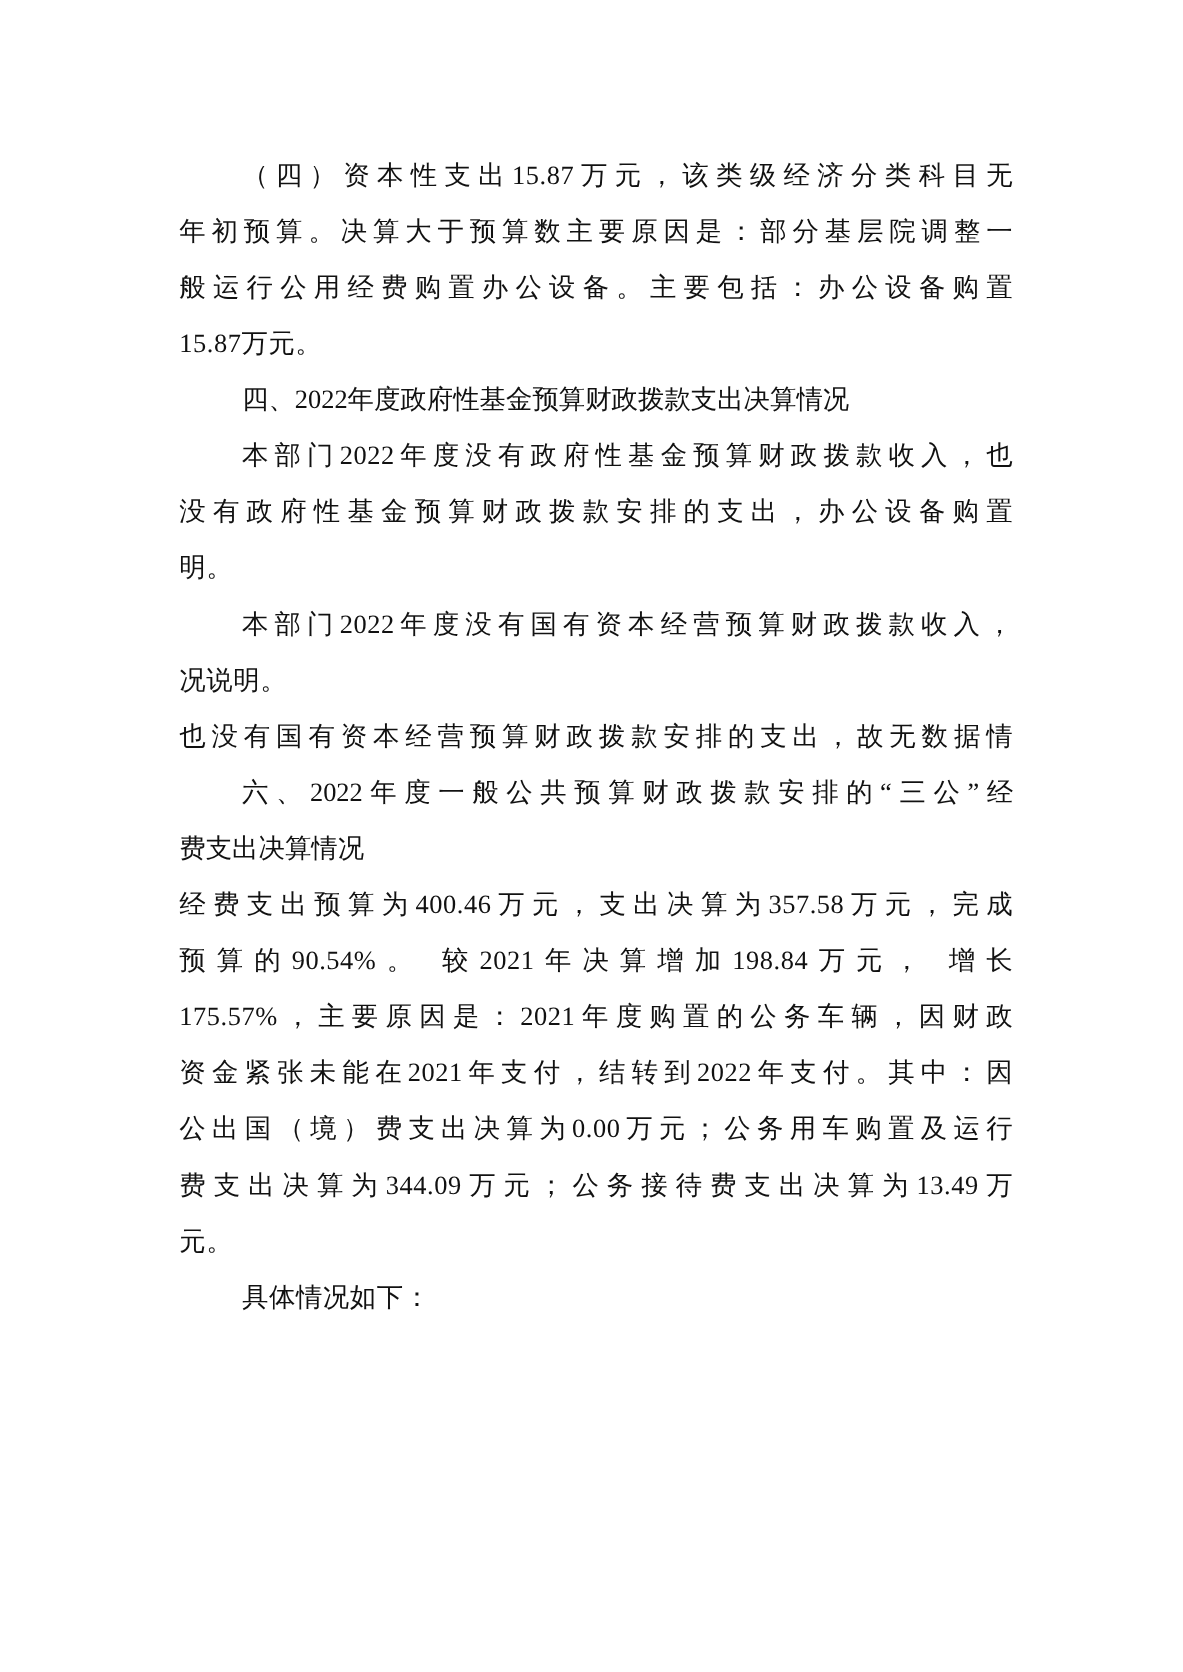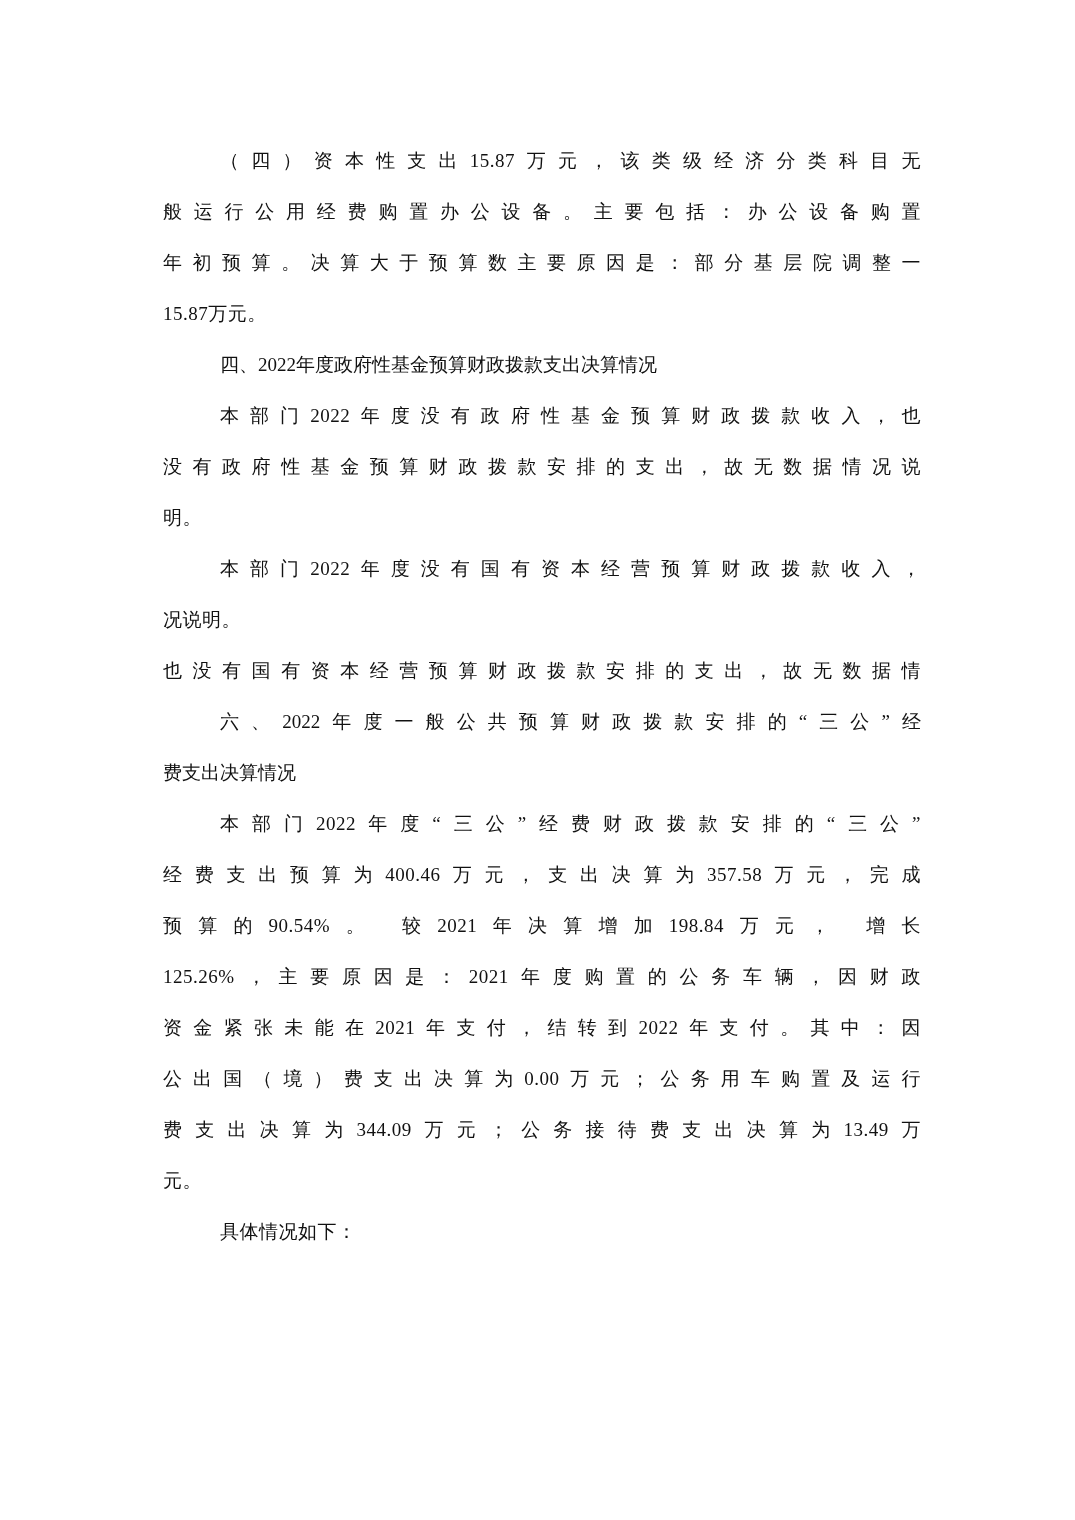--- a/index.html
+++ b/index.html
@@ -15,21 +15,21 @@
     overflow: hidden;
     font-family: "Liberation Serif", "DejaVu Serif", serif;
   }
   .text-block {
     position: absolute;
     top: 135px;
     left: 163px;
     right: 154px;
   }
   .line {
-    font-size: 19px;
+    font-size: 24px;
     line-height: 51px;
     height: 51px;
     color: #111111;
     letter-spacing: 0.5px;
     white-space: normal;
     overflow: hidden;
   }
   .line.fill {
     text-align: justify;
     text-align-last: justify;
@@ -41,35 +41,34 @@
     font-weight: 400;
     letter-spacing: 0;
   }
 </style>
 </head>
 <body>
 
 <div class="page">
   <div class="text-block" id="doc">
       <div class="line indent fill">（四）资本性支出15.87万元，该类级经济分类科目无</div>
+      <div class="line fill">年初预算。决算大于预算数主要原因是：部分基层院调整一</div>
       <div class="line fill">般运行公用经费购置办公设备。主要包括：办公设备购置</div>
-      <div class="line fill">年初预算。决算大于预算数主要原因是：部分基层院调整一</div>
       <div class="line">15.87万元。</div>
       <div class="line heading indent">四、2022年度政府性基金预算财政拨款支出决算情况</div>
       <div class="line indent fill">本部门2022年度没有政府性基金预算财政拨款收入，也</div>
-      <div class="line fill">没有政府性基金预算财政拨款安排的支出，故无数据情况说</div>
+      <div class="line fill">没有政府性基金预算财政拨款安排的支出，办公设备购置</div>
       <div class="line">明。</div>
       <div class="line indent fill">本部门2022年度没有国有资本经营预算财政拨款收入，</div>
       <div class="line">况说明。</div>
       <div class="line fill">也没有国有资本经营预算财政拨款安排的支出，故无数据情</div>
       <div class="line heading indent fill">六、2022年度一般公共预算财政拨款安排的“三公”经</div>
       <div class="line heading">费支出决算情况</div>
-      <div class="line indent fill">本部门2022年度“三公”经费财政拨款安排的“三公”</div>
       <div class="line fill">经费支出预算为400.46万元，支出决算为357.58万元，完成</div>
       <div class="line fill">预算的90.54%。 较2021年决算增加198.84万元， 增长</div>
-      <div class="line fill">125.26%，主要原因是：2021年度购置的公务车辆，因财政</div>
+      <div class="line fill">175.57%，主要原因是：2021年度购置的公务车辆，因财政</div>
       <div class="line fill">资金紧张未能在2021年支付，结转到2022年支付。其中：因</div>
       <div class="line fill">公出国（境）费支出决算为0.00万元；公务用车购置及运行</div>
       <div class="line fill">费支出决算为344.09万元；公务接待费支出决算为13.49万</div>
       <div class="line">元。</div>
       <div class="line indent">具体情况如下：</div>
     </div>
 </div>
 
 </body></html>

